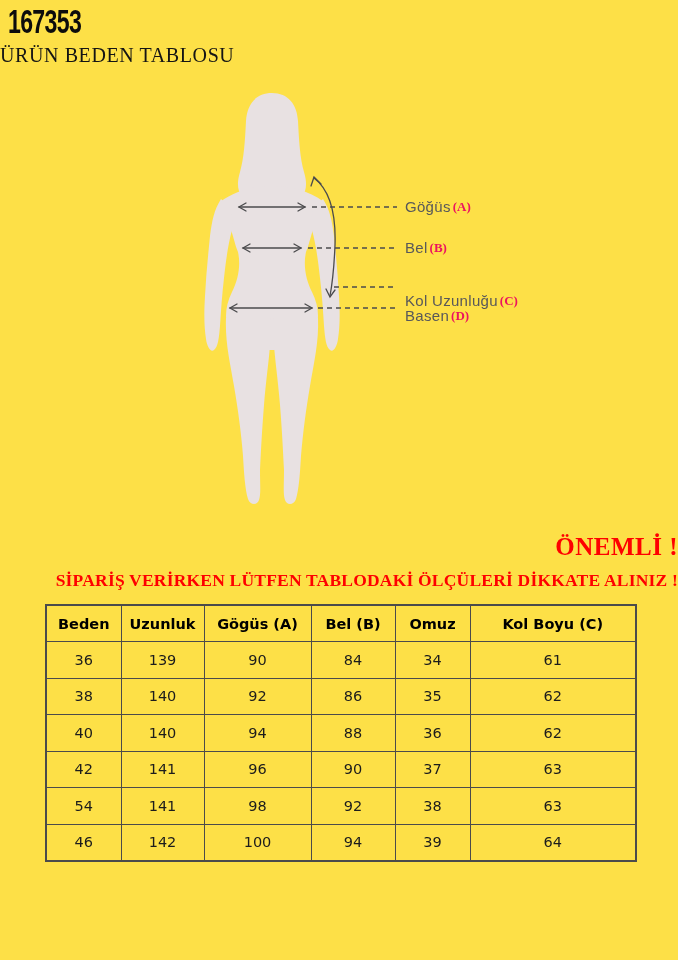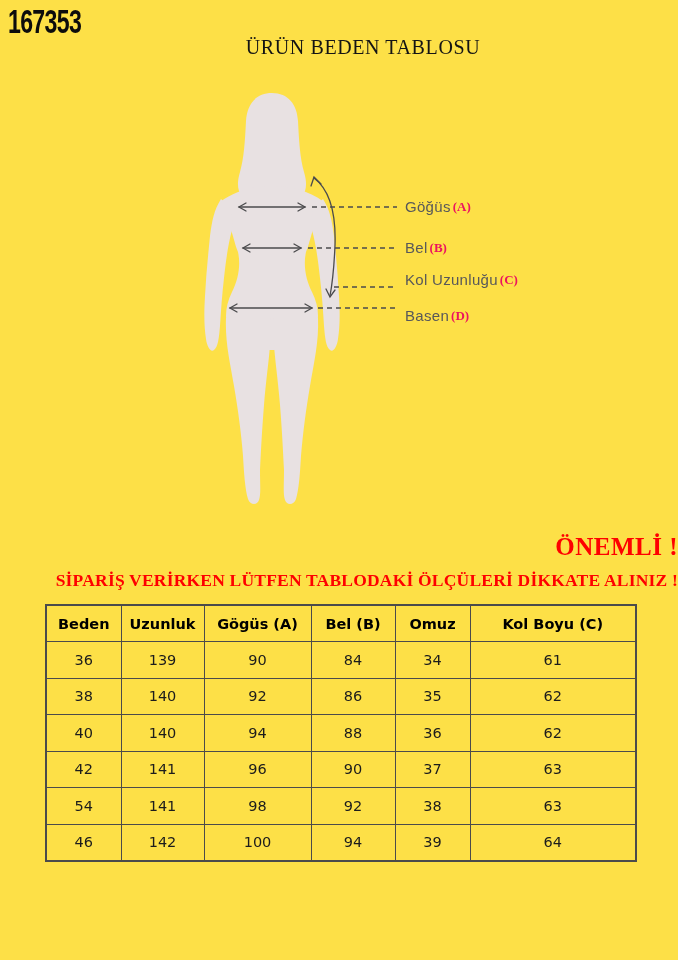--- a/index.html
+++ b/index.html
@@ -17,47 +17,45 @@
     position: absolute; left: 8px; top: 2px;
     font-family: "Liberation Sans", sans-serif;
     font-weight: bold; font-size: 34px; color: #0c0c0c;
     letter-spacing: -1px;
     transform: scaleX(0.68); transform-origin: left top;
     white-space: nowrap;
   }
 
   
   .page-title {
-    position: absolute; left: 0; right: 0; top: 36px;
-    text-align: center;
+    position: absolute; left: 0; right: 0; top: 44px;
     font-family: "Liberation Serif", serif;
     font-size: 20px; color: #141414;
     letter-spacing: 0.6px;
-    padding-left: 48px;
   }
 
   
   .figure-svg { position: absolute; left: 150px; top: 85px; width: 250px; height: 440px; }
 
   .fig-label {
     position: absolute; left: 405px;
     white-space: nowrap; line-height: 16px; height: 16px;
   }
   .fig-label .lbl-name {
     font-family: "Liberation Sans", sans-serif;
     font-size: 15px; color: #58585a; letter-spacing: 0.3px; text-align: right;
   }
   .fig-label .lbl-letter {
     font-family: "Liberation Serif", serif;
     font-weight: bold; font-size: 13px; color: #ec135f;
     margin-left: 2px; vertical-align: 1px;
   }
   .lbl-gogus { top: 199px; }
   .lbl-bel   { top: 240px; }
-  .lbl-kol   { top: 272px; }
+  .lbl-kol   { top: 293px; }
   .lbl-basen { top: 308px; }
 
   
   .warning-heading {
     position: absolute; left: 15px; right: 0; top: 533px;
     text-align: right;
     font-family: "Liberation Serif", serif;
     font-weight: bold; font-size: 25px; color: #fe0000;
     letter-spacing: 0.5px;
   }

